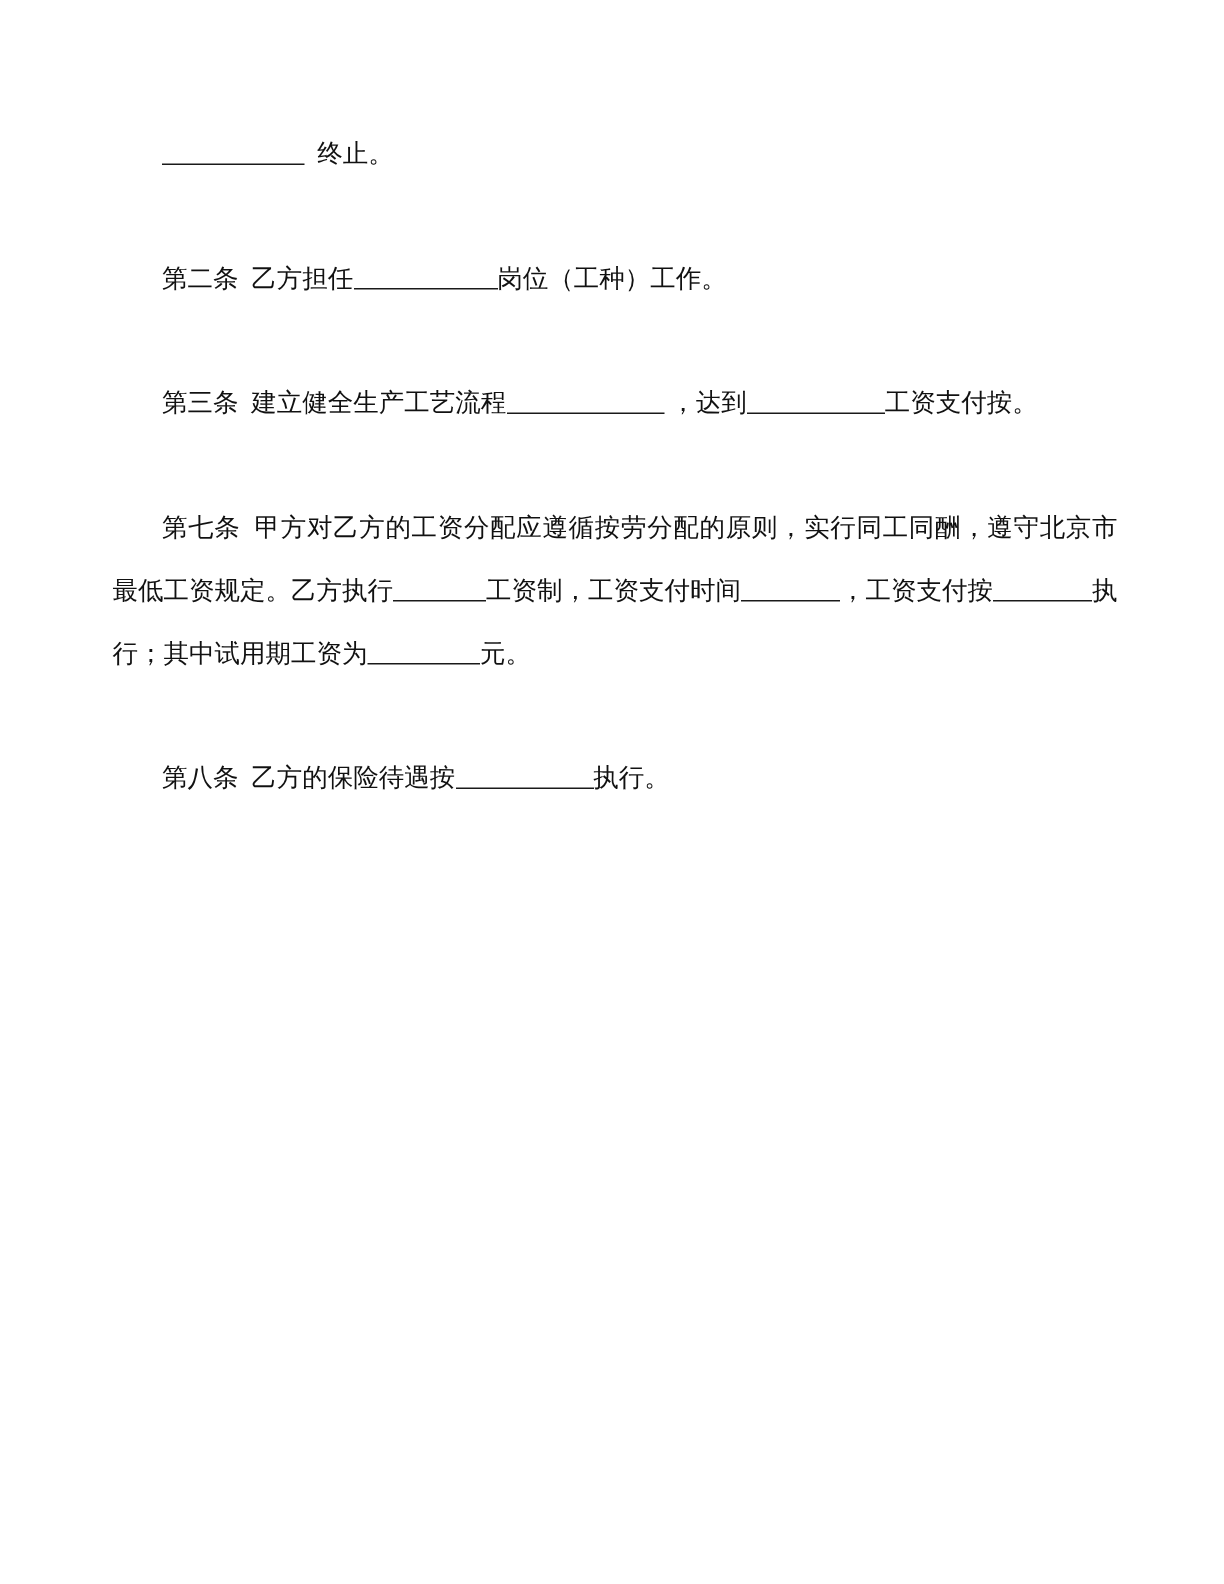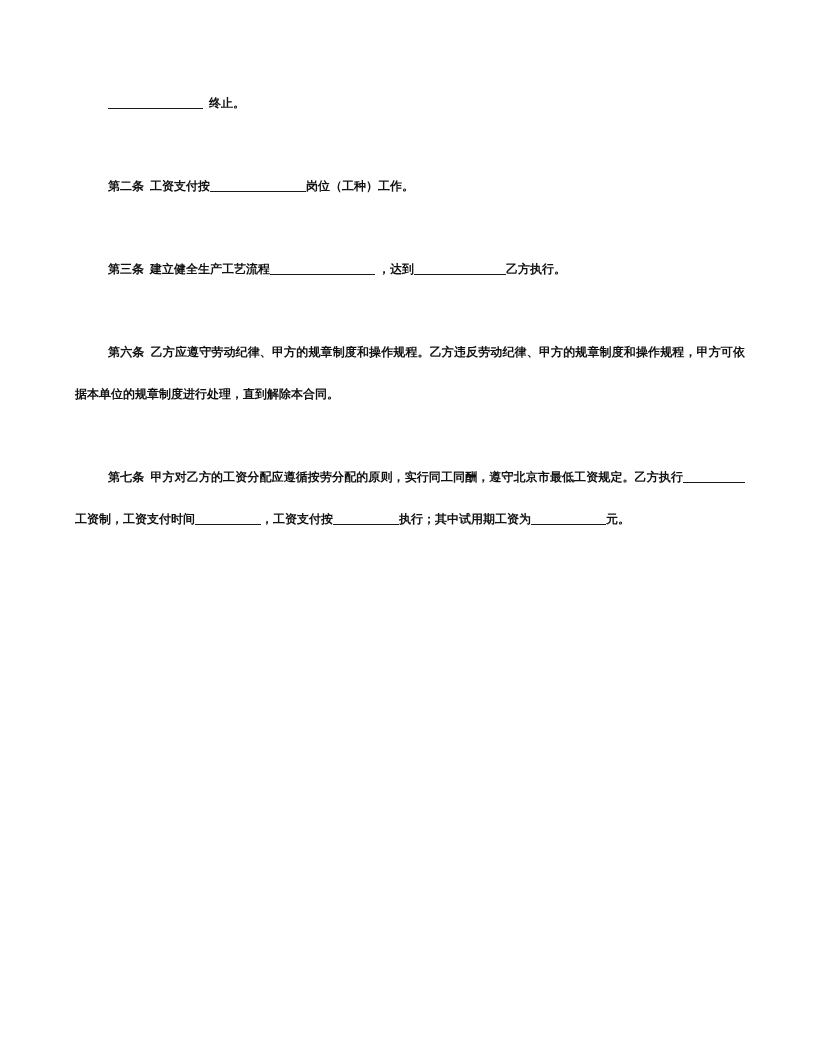--- a/index.html
+++ b/index.html
@@ -14,39 +14,38 @@
     margin: 0 auto;
     background: #ffffff;
     box-sizing: border-box;
     padding: 82px 71px 0 75px;
     overflow: hidden;
     font-family: "Liberation Serif", "DejaVu Serif", serif;
     color: #111111;
   }
   .doc p.para {
     margin: 0 0 41px 0;
-    font-size: 12px;
+    font-size: 17px;
     line-height: 42px;
     text-indent: 33px;
     text-align: justify;
     white-space: pre-wrap;
     word-break: break-all;
-    font-weight: bold;
   }
   .blank-line {
     display: inline-block;
     height: 16px;
     border-bottom: 1px solid #1a1a1a;
     vertical-align: -2px;
   }
 </style>
 </head>
 <body>
 
 <div class="page">
   <div class="doc" id="doc-root">
       <p class="para"><span class="blank-line" style="width: 95px; border-bottom-color: rgb(26, 26, 26);"></span><span>  终止。</span></p>
-      <p class="para"><span>第二条  工资支付按</span><span class="blank-line" style="width: 96px; border-bottom-color: rgb(26, 26, 26);"></span><span>岗位（工种）工作。</span></p>
-      <p class="para"><span>第三条  建立健全生产工艺流程</span><span class="blank-line" style="width: 105px; border-bottom-color: rgb(26, 26, 26);"></span><span> ，达到</span><span class="blank-line" style="width: 92px; border-bottom-color: rgb(26, 26, 26);"></span><span>乙方执行。</span></p>
-      <p class="para"><span>第六条  乙方应遵守劳动纪律、甲方的规章制度和操作规程。乙方违反劳动纪律、甲方的规章制度和操作规程，甲方可依据本单位的规章制度进行处理，直到解除本合同。</span></p>
+      <p class="para"><span>第二条  乙方担任</span><span class="blank-line" style="width: 96px; border-bottom-color: rgb(26, 26, 26);"></span><span>岗位（工种）工作。</span></p>
+      <p class="para"><span>第三条  建立健全生产工艺流程</span><span class="blank-line" style="width: 105px; border-bottom-color: rgb(26, 26, 26);"></span><span> ，达到</span><span class="blank-line" style="width: 92px; border-bottom-color: rgb(26, 26, 26);"></span><span>工资支付按。</span></p>
       <p class="para"><span>第七条  甲方对乙方的工资分配应遵循按劳分配的原则，实行同工同酬，遵守北京市最低工资规定。乙方执行</span><span class="blank-line" style="width: 62px; border-bottom-color: rgb(26, 26, 26);"></span><span>工资制，工资支付时间</span><span class="blank-line" style="width: 66px; border-bottom-color: rgb(26, 26, 26);"></span><span>，工资支付按</span><span class="blank-line" style="width: 66px; border-bottom-color: rgb(26, 26, 26);"></span><span>执行；其中试用期工资为</span><span class="blank-line" style="width: 75px; border-bottom-color: rgb(26, 26, 26);"></span><span>元。</span></p>
+      <p class="para"><span>第八条  乙方的保险待遇按</span><span class="blank-line" style="width: 92px; border-bottom-color: rgb(26, 26, 26);"></span><span>执行。</span></p>
     </div>
 </div>
 
 </body></html>

